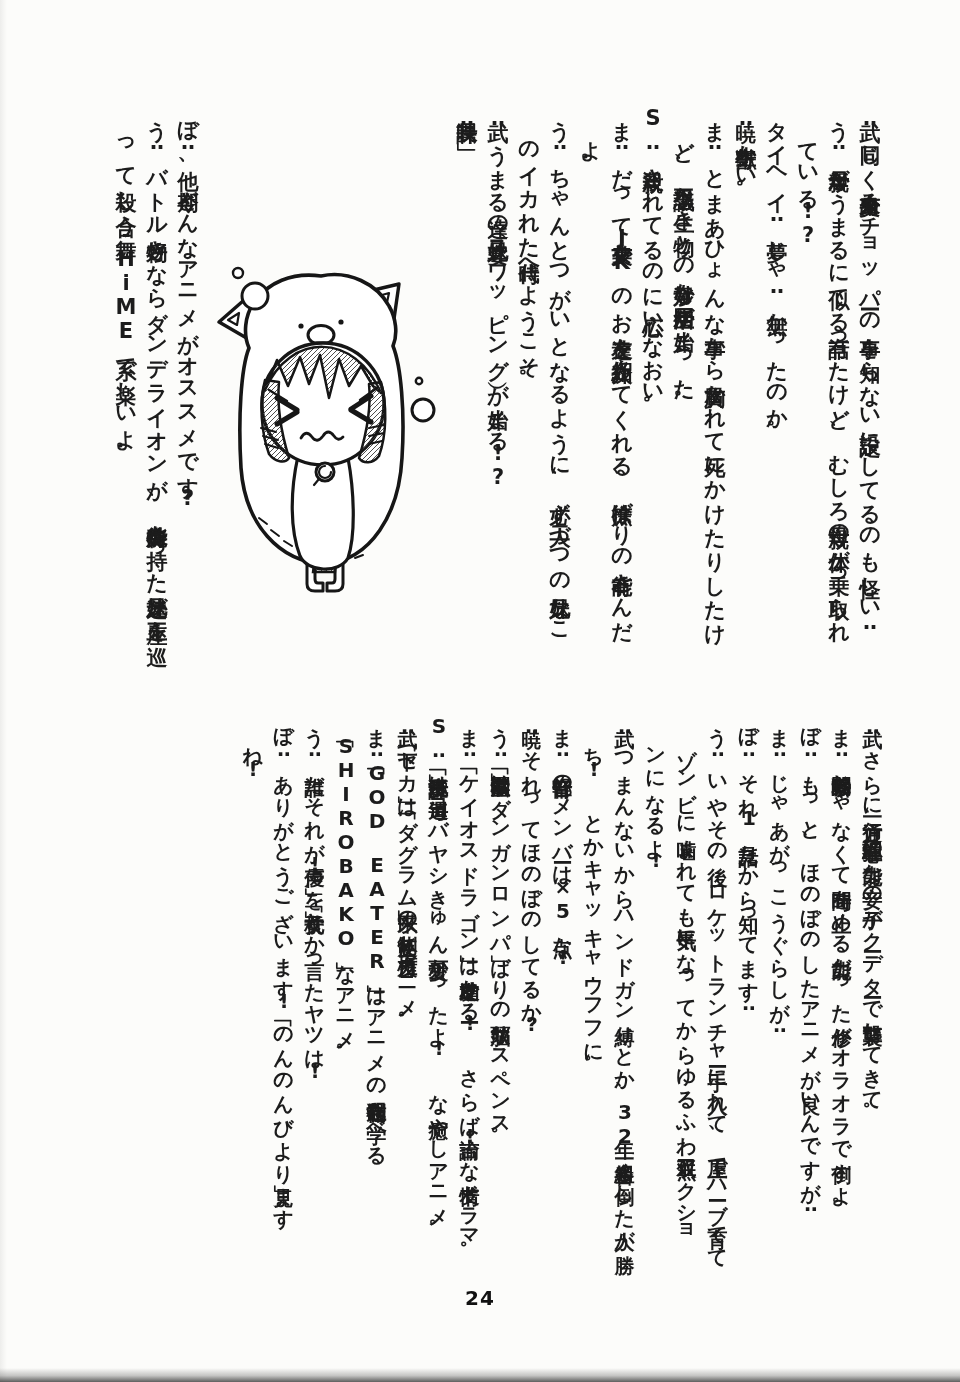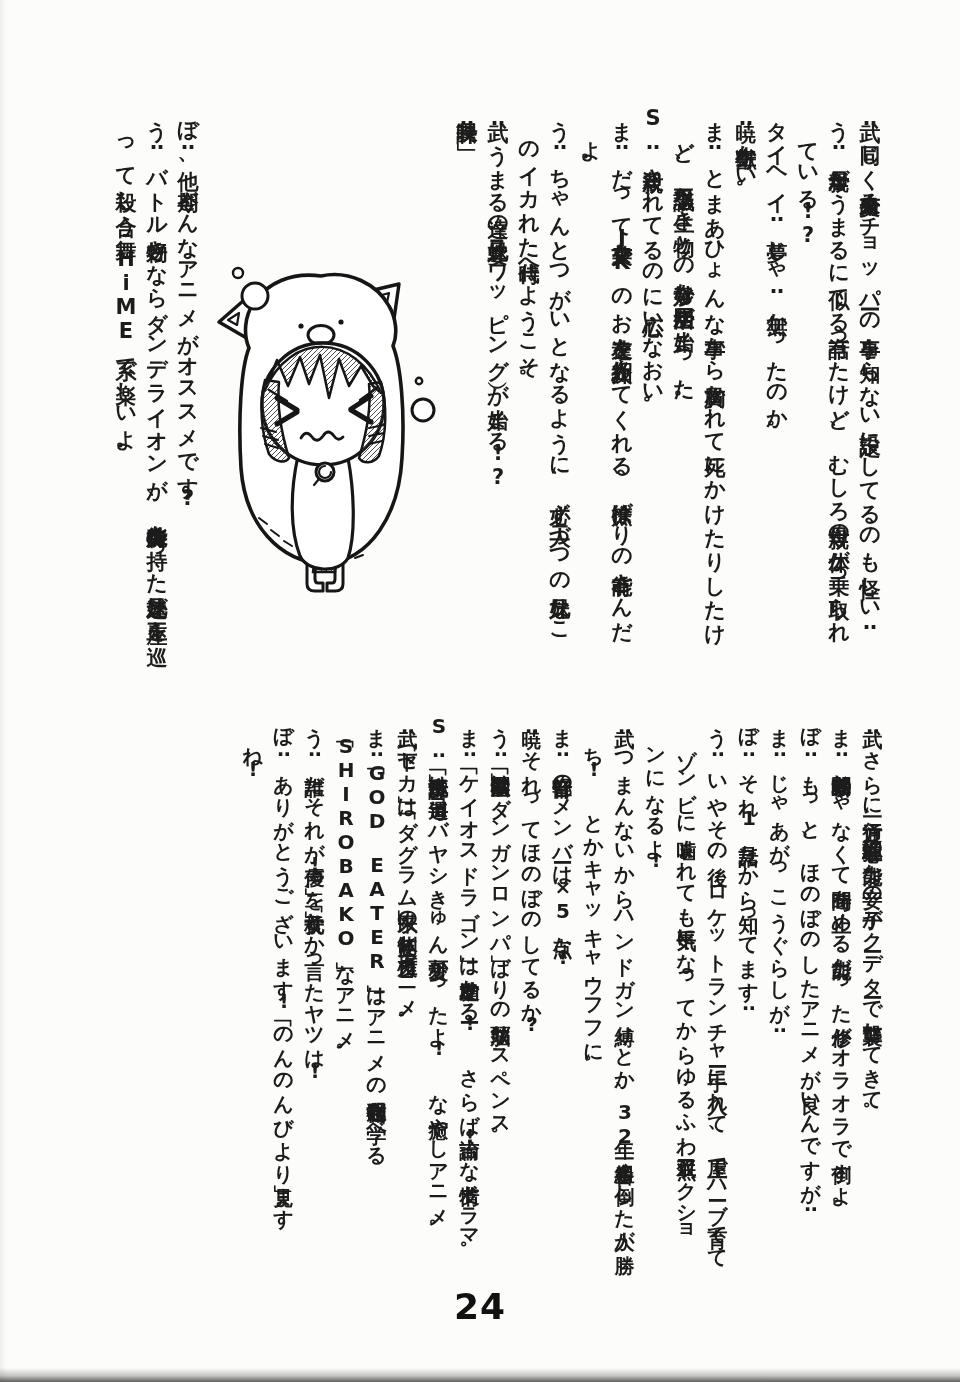--- a/index.html
+++ b/index.html
@@ -33,21 +33,21 @@
   .block-bottom   { top:714px; right:72px;  height:545px; font-size:20px; line-height:31px; }
 
   .illo{
     position:absolute; left:205px; top:262px; width:236px; height:334px; margin:0;
   }
   .illo svg{ display:block; width:100%; height:100%; }
 
   .pageno{
     position:absolute; top:1286px; left:0; width:960px;
     text-align:center;
-    font-size:36px; font-weight:700; color:#111;
+    font-size:20px; font-weight:700; color:#111;
     letter-spacing:1px;
   }
   
   .scan-shadow-bottom{
     position:absolute; left:0; right:0; bottom:0; height:14px;
     background:linear-gradient(to bottom, rgba(100,100,100,0) 0%, rgba(90,90,90,.35) 55%, rgba(55,55,55,.8) 100%);
   }
   .scan-shadow-left{
     position:absolute; left:0; top:0; bottom:0; width:7px;
     background:linear-gradient(to right, rgba(0,0,0,.06), rgba(0,0,0,0));

